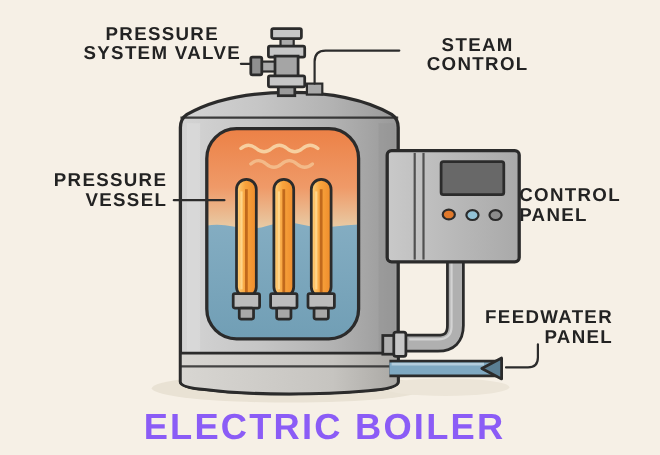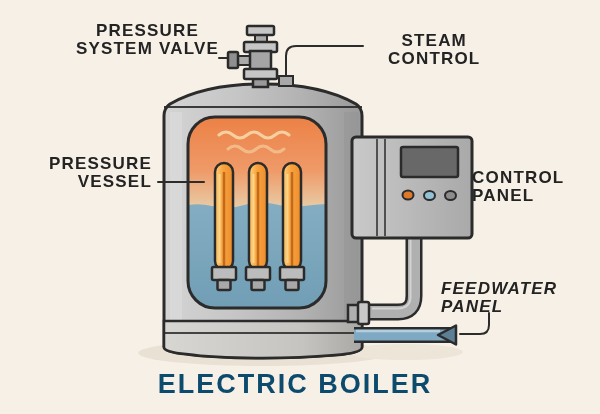--- a/index.html
+++ b/index.html
@@ -10,24 +10,24 @@
   .canvas svg{position:absolute;left:0;top:0;}
   .label{
     position:absolute;color:#232323;font-weight:700;
     font-size:17px;line-height:18px;letter-spacing:1.2px;white-space:nowrap;
   }
   .label .ln{display:block;}
   .lbl-prv{left:40px;top:22px;width:215px;text-align:center;}
   .lbl-steam{left:368px;top:32px;text-align:center;margin-left:20px;}
   .lbl-vessel{left:30px;top:155px;width:122px;text-align:right;}
   .lbl-panel{left:472px;top:169px;text-align:left;}
-  .lbl-feed{left:441px;top:280px;text-align:left;font-style:italic;}
+  .lbl-feed{left:441px;top:280px;text-align:right;}
   .title{
     position:absolute;left:0;top:369px;width:590px;text-align:center;
-    color:#0c4a6e;font-weight:700;font-size:27px;letter-spacing:2px;white-space:nowrap;
+    color:#8b5cf6;font-weight:700;font-size:33px;letter-spacing:2px;white-space:nowrap;
   }
 </style>
 </head>
 <body>
 
 <div class="canvas">
 
   <svg width="600" height="414" viewBox="0 0 600 414">
     <defs>
       <linearGradient id="bodyGrad" x1="0" y1="0" x2="1" y2="0">

